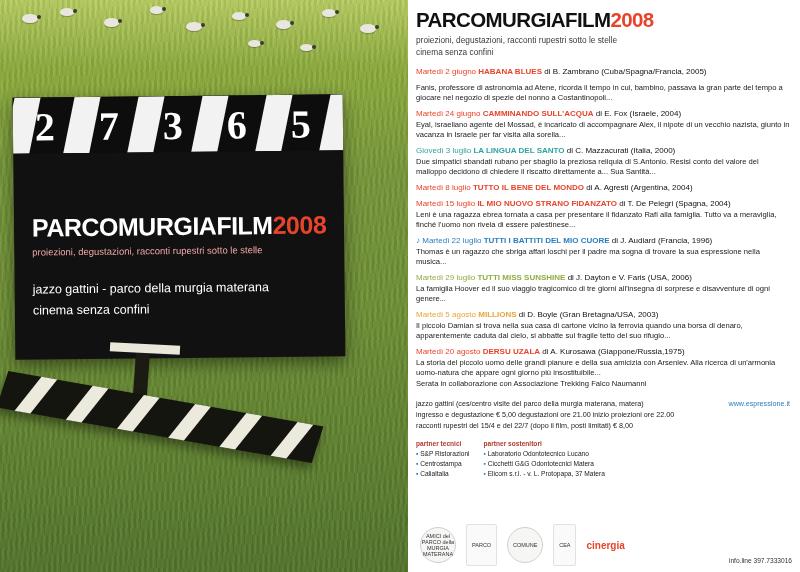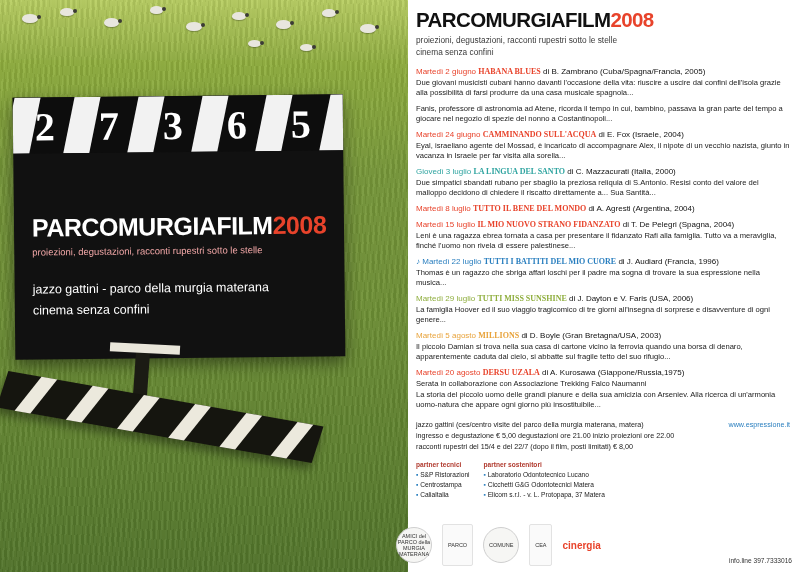--- a/index.html
+++ b/index.html
@@ -90,21 +90,21 @@
   .head-title{
     font-size:20.5px;font-weight:bold;color:#111;letter-spacing:-0.6px;line-height:1;
   }
   .head-title .year{color:#e8432b;}
   .head-sub{font-size:8.3px;color:#3a3a3a;margin-top:4px;line-height:1.35;}
 
   .films{margin-top:9px;}
   .film{margin-bottom:6px;}
   .film-head{font-size:8px;line-height:1.25;}
   .film-date{color:#2a7fbf;}
-  .film-name{font-weight:bold;font-family:Liberation Serif, serif;}
+  .film-name{font-weight:bold;}
   .film-by{color:#111;}
   .film-desc{font-size:7.6px;color:#1a1a1a;line-height:1.32;margin-top:1px;}
 
   .infobox{margin-top:10px;font-size:7.2px;color:#1a1a1a;line-height:1.5;}
   .infobox .row span{display:inline-block;}
   .site{color:#2a7fbf;}
 
   .partners{margin-top:8px;display:flex;gap:14px;font-size:6.6px;color:#1a1a1a;}
   .partners h4{margin:0 0 2px 0;font-size:6.6px;color:#b03a2e;font-weight:bold;}
   .partners ul{margin:0;padding:0;list-style:none;line-height:1.55;}
@@ -187,21 +187,20 @@
   </div>
 
   <div class="content">
     <div class="head-title"><span>PARCOMURGIAFILM</span><span class="year">2008</span></div>
     <div class="head-sub">proiezioni, degustazioni, racconti rupestri sotto le stelle</div>
     <div class="head-sub" style="margin-top:1px;">cinema senza confini</div>
 
     <div class="films" id="films">
         <div class="film">
           <div class="film-head"><span class="film-date" style="color:#e8432b">Martedì 2 giugno</span> <span class="film-name" style="color:#e8432b">HABANA BLUES</span> <span class="film-by">di B. Zambrano (Cuba/Spagna/Francia, 2005)</span></div>
-          <div class="film-desc">Due giovani musicisti cubani hanno davanti l'occasione della vita: riuscire a uscire dai confini dell'isola grazie alla possibilità di farsi produrre da una casa musicale spagnola...</div>
         </div>
         <div class="film">
           <div class="film-desc">Fanis, professore di astronomia ad Atene, ricorda il tempo in cui, bambino, passava la gran parte del tempo a giocare  nel negozio di spezie del nonno a Costantinopoli...</div>
         </div>
         <div class="film">
           <div class="film-head"><span class="film-date" style="color:#e8432b">Martedì 24 giugno</span> <span class="film-name" style="color:#e8432b">CAMMINANDO SULL'ACQUA</span> <span class="film-by">di E. Fox (Israele, 2004)</span></div>
           <div class="film-desc">Eyal, israeliano agente del Mossad, è incaricato di accompagnare Alex, il nipote di un vecchio nazista, giunto in vacanza in Israele per far visita alla sorella...</div>
         </div>
         <div class="film">
           <div class="film-head"><span class="film-date" style="color:#2fa4a0">Giovedì 3 luglio</span> <span class="film-name" style="color:#2fa4a0">LA LINGUA DEL SANTO</span> <span class="film-by">di C. Mazzacurati (Italia, 2000)</span></div>
@@ -221,22 +220,22 @@
         <div class="film">
           <div class="film-head"><span class="film-date" style="color:#8fae3e">Martedì 29 luglio</span> <span class="film-name" style="color:#8fae3e">TUTTI MISS SUNSHINE</span> <span class="film-by">di J. Dayton e V. Faris (USA, 2006)</span></div>
           <div class="film-desc">La famiglia Hoover ed il suo viaggio tragicomico di tre giorni all'insegna di sorprese e disavventure di ogni genere...</div>
         </div>
         <div class="film">
           <div class="film-head"><span class="film-date" style="color:#e8a33b">Martedì 5 agosto</span> <span class="film-name" style="color:#e8a33b">MILLIONS</span> <span class="film-by">di D. Boyle (Gran Bretagna/USA, 2003)</span></div>
           <div class="film-desc">Il piccolo Damian si trova nella sua casa di cartone vicino la ferrovia quando una borsa di denaro, apparentemente caduta dal cielo, si abbatte sul fragile tetto del suo rifugio...</div>
         </div>
         <div class="film">
           <div class="film-head"><span class="film-date" style="color:#e8432b">Martedì 20 agosto</span> <span class="film-name" style="color:#e8432b">DERSU UZALA</span> <span class="film-by">di A. Kurosawa (Giappone/Russia,1975)</span></div>
+          <div class="film-desc">La storia del piccolo uomo delle grandi pianure e della sua amicizia con Arseniev. Alla ricerca di un'armonia uomo-natura che appare ogni giorno più insostituibile...</div>
           <div class="film-desc">Serata in collaborazione con Associazione Trekking Falco Naumanni</div>
-          <div class="film-desc">La storia del piccolo uomo delle grandi pianure e della sua amicizia con Arseniev. Alla ricerca di un'armonia uomo-natura che appare ogni giorno più insostituibile...</div>
         </div>
       </div>
 
     <div class="infobox">
       <div class="row">
         <span>jazzo gattini (ces/centro visite del parco della murgia materana, matera)</span>
         <span class="site" style="float:right;">www.espressione.it</span>
       </div>
       <div class="row">ingresso e degustazione  € 5,00          degustazioni ore 21.00          inizio proiezioni ore 22.00</div>
       <div class="row">racconti rupestri del 15/4 e del 22/7 (dopo il film, posti limitati)  € 8,00</div>
@@ -257,21 +256,21 @@
             <li><span class="bul">▪ </span><span>Laboratorio Odontotecnico Lucano</span></li>
             <li><span class="bul">▪ </span><span>Cicchetti G&amp;G Odontotecnici Matera</span></li>
             <li><span class="bul">▪ </span><span>Elicom s.r.l. - v. L. Protopapa, 37 Matera</span></li>
           </ul>
       </div>
     </div>
 
     <div class="credit">Idea e grafica Paolo Montagna</div>
   </div>
 
-  <div class="logos" style="left:396px;">
+  <div class="logos" style="left:420px;">
     <div class="logo circ">AMICI del PARCO della MURGIA MATERANA</div>
     <div class="logo box">PARCO</div>
     <div class="logo circ">COMUNE</div>
     <div class="logo box">CEA</div>
     <div class="logo cinergia">cinergia</div>
   </div>
 
   <div class="infoline">info.line 397.7333016</div>
 </div>
 

